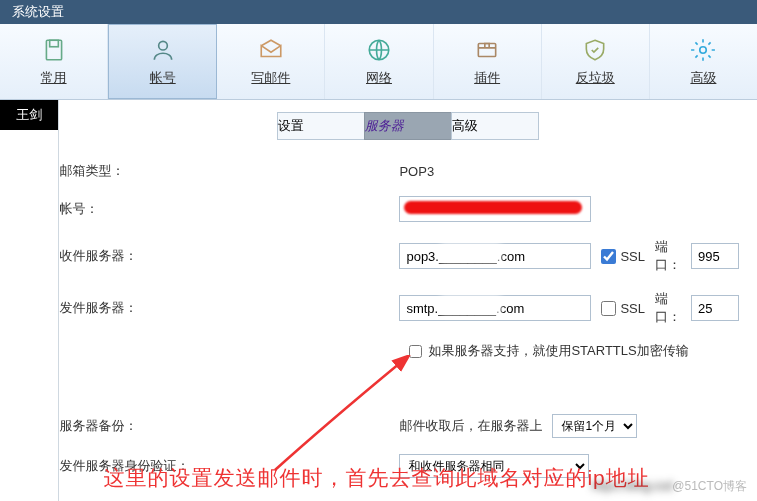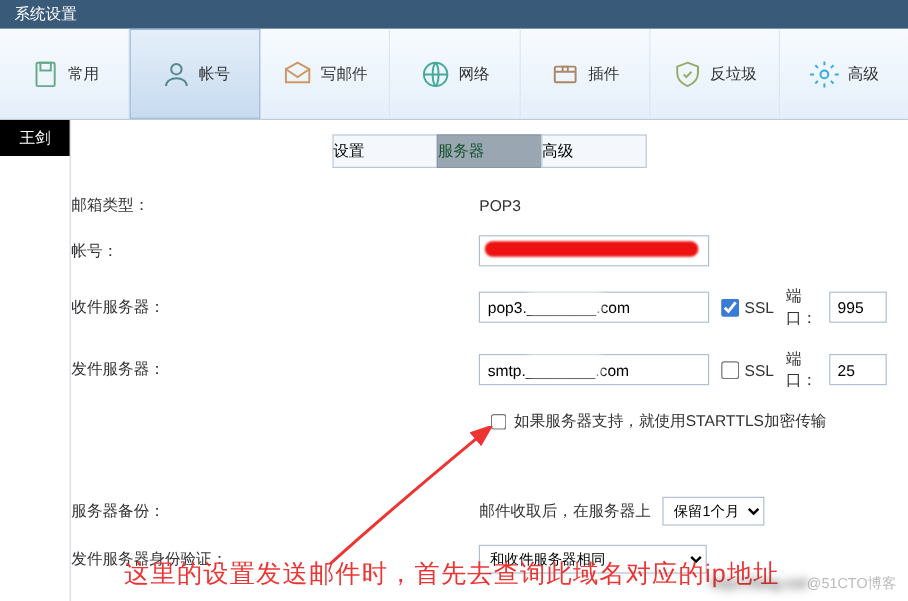--- a/index.html
+++ b/index.html
@@ -1,29 +1,29 @@
 <!DOCTYPE html>
 <html><head>
 <meta charset="utf-8">
 <style>
   * { box-sizing: border-box; margin: 0; padding: 0; font-family: "Microsoft YaHei", sans-serif; }
   body { width: 757px; height: 501px; background: #fff; overflow: hidden; position: relative; }
   .titlebar { background: #3a5a7a; color: #fff; height: 24px; line-height: 24px; padding: 0 12px; font-size: 13px; }
   .toolbar { display: flex; background: linear-gradient(#f7fbff,#e5effa); border-bottom: 1px solid #bcd; height: 76px; }
-  .toolbtn { flex: 1; display: flex; flex-direction: row; align-items: center; justify-content: center; gap: 6px; font-size: 13px; color: #333; cursor: pointer; border-right: 1px solid #dbe6f2; }
+  .toolbtn { flex: 1; display: flex; flex-direction: column; align-items: center; justify-content: center; gap: 6px; font-size: 13px; color: #333; cursor: pointer; border-right: 1px solid #dbe6f2; text-decoration: underline; }
   .toolbtn:last-child { border-right: none; }
   .toolbtn.sel { background: linear-gradient(#e5effa,#c7dbf0); border: 1px solid #9bb8d4; }
   .toolbtn svg { width: 26px; height: 26px; }
   .main { display: flex; height: calc(100% - 100px); }
   .sidebar { width: 156px; background: #fff; border-right: 1px solid #cfd8e0; }
   .side-item { background: #000000; color: #fff; padding: 6px 16px; font-size: 13px; text-align: center; }
   .content { flex: 1; padding: 12px 0 0 0; position: relative; }
   .tabs { display: flex; justify-content: center; margin-bottom: 22px; }
   .tab { width: 88px; height: 28px; line-height: 26px; text-align: left; font-size: 13px; border: 1px solid #b9c8d6; background: #f4f8fc; margin-left: -1px; cursor: pointer; }
-  .tab.active { background: #9aa6b2; color: #14532d; border-color: #8a96a2; }
+  .tab.active { background: #9aa6b2; color: #4c1d95; border-color: #8a96a2; font-style: italic; }
   .form { font-size: 13px; color: #333; }
   .row { display: flex; align-items: center; margin-bottom: 16px; padding-right: 18px; }
   .lbl { width: 340px; text-align: left; padding-right: 10px; color: #333; white-space: nowrap; }
   .val { flex: 1; display: flex; align-items: center; gap: 10px; }
   input[type=text] { height: 26px; border: 1px solid #b0c0d0; padding: 0 6px; font-size: 13px; }
   .txt-w { width: 192px; }
   .txt-port { width: 48px; }
   .chk { display: inline-flex; align-items: center; gap: 4px; }
   .chk input { width: 15px; height: 15px; accent-color: #3a7bd5; }
   .red-smear { position: relative; display: inline-block; width: 192px; height: 26px; border: 1px solid #b0c0d0; }

